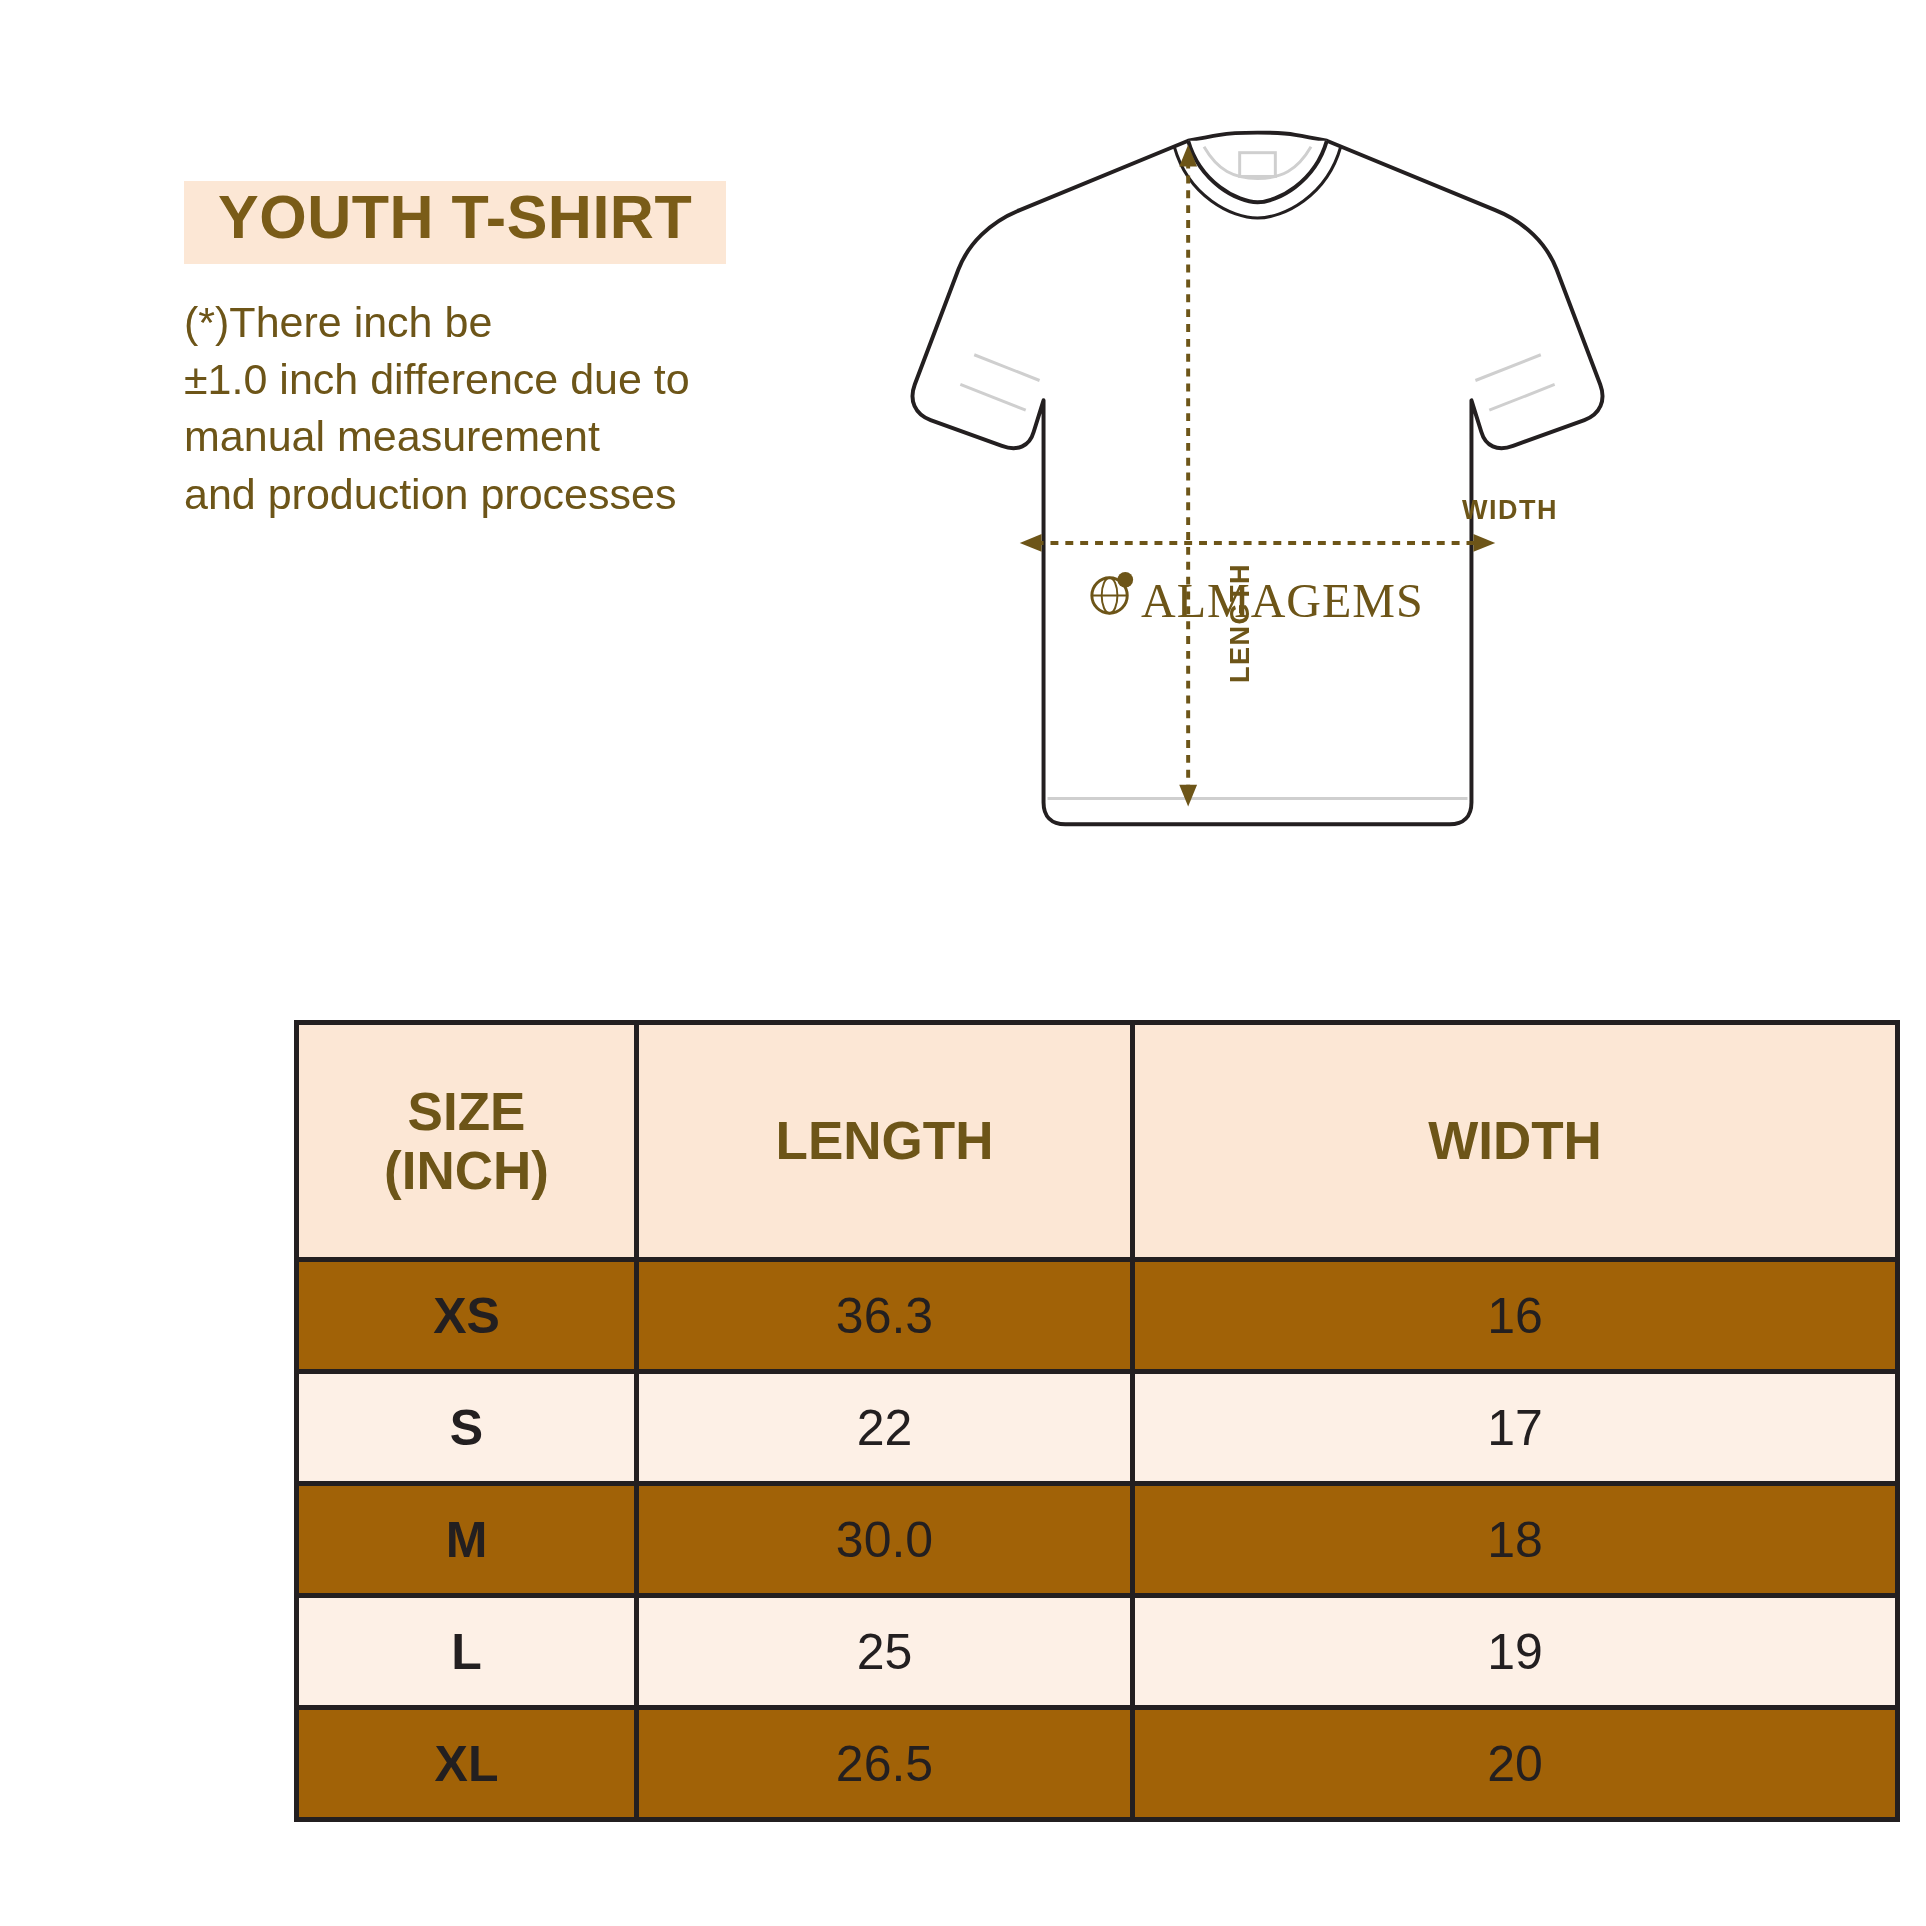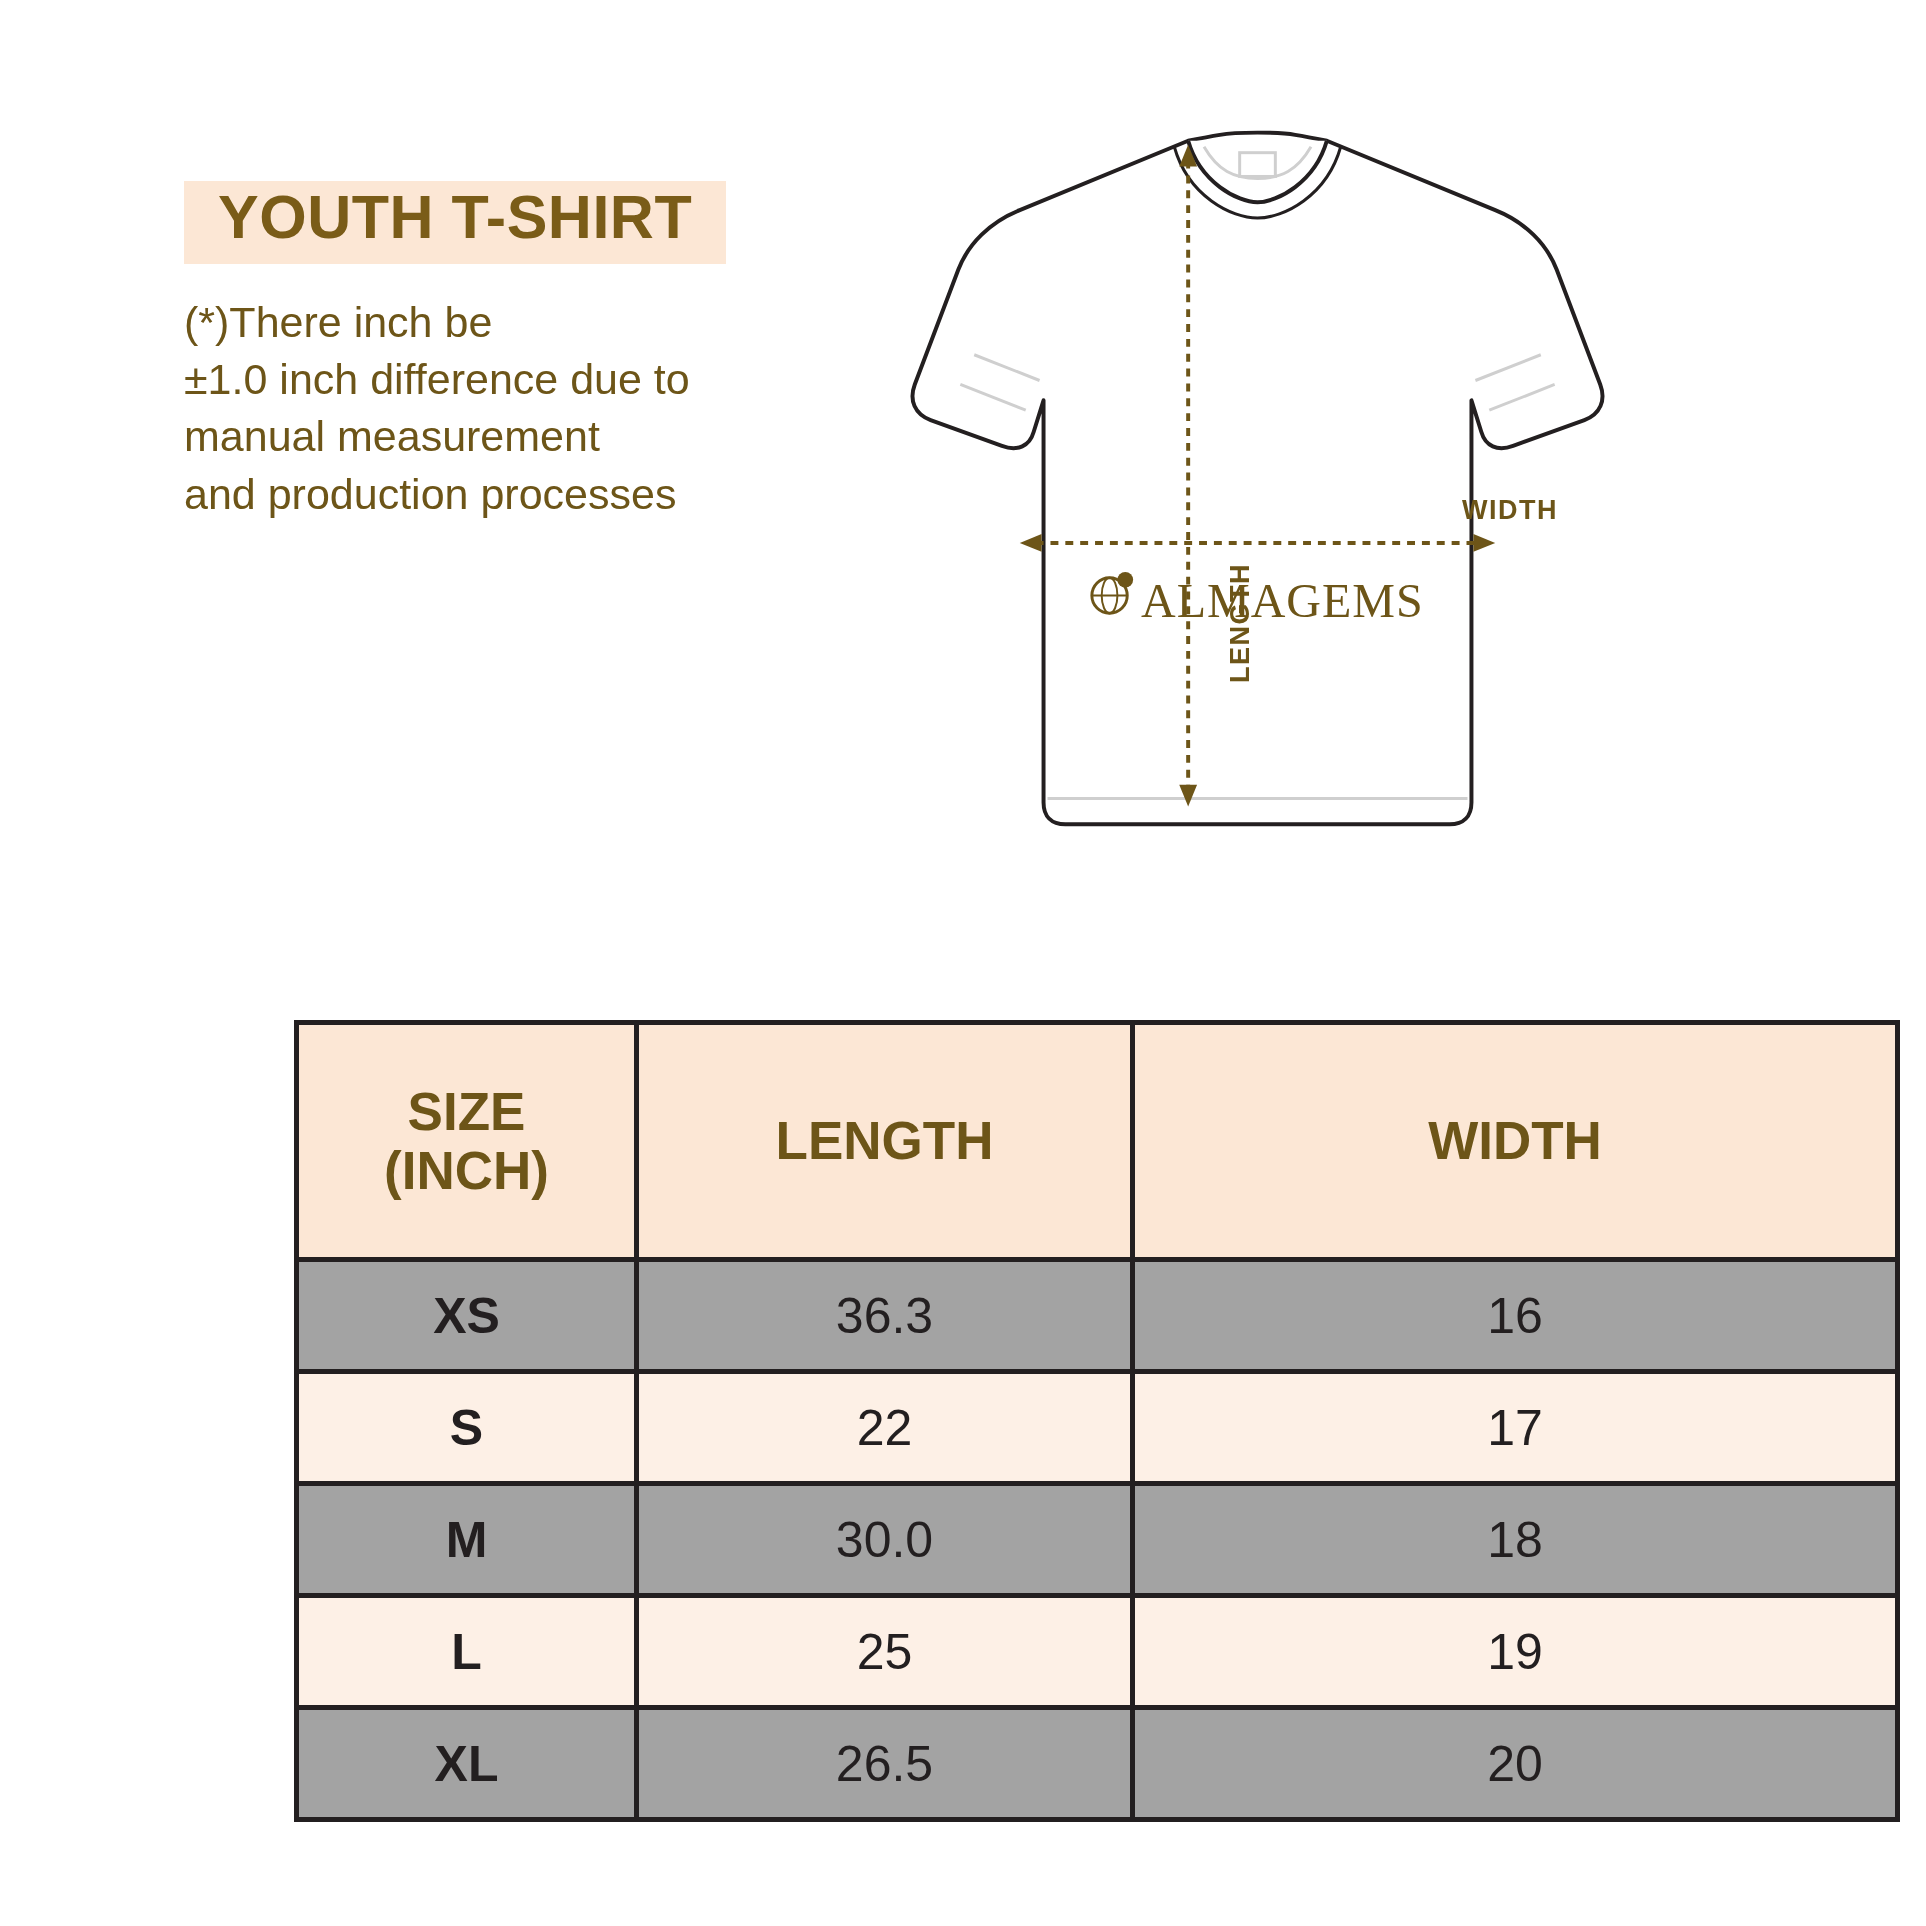--- a/index.html
+++ b/index.html
@@ -132,21 +132,21 @@
     padding: 0;
   }
   table.size-table tbody td.size-cell {
     font-weight: bold;
     font-size: 50px;
   }
   table.size-table tbody tr.alt td {
     background: #fdf0e6;
   }
   table.size-table tbody tr.plain td {
-    background: #a3a3a3;
+    background: #a16207;
   }
 </style>
 </head>
 <body>
 
 <div class="page">
 
   <div class="info-block">
     <div class="title-banner">
       <div class="title-text">YOUTH T-SHIRT</div>

